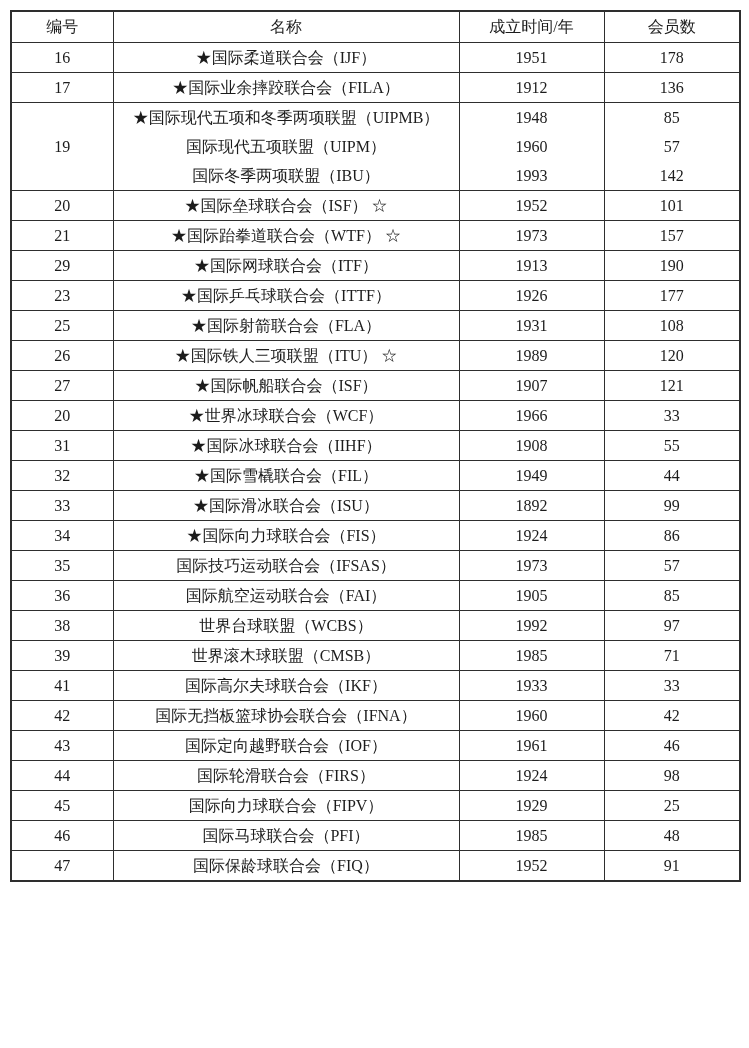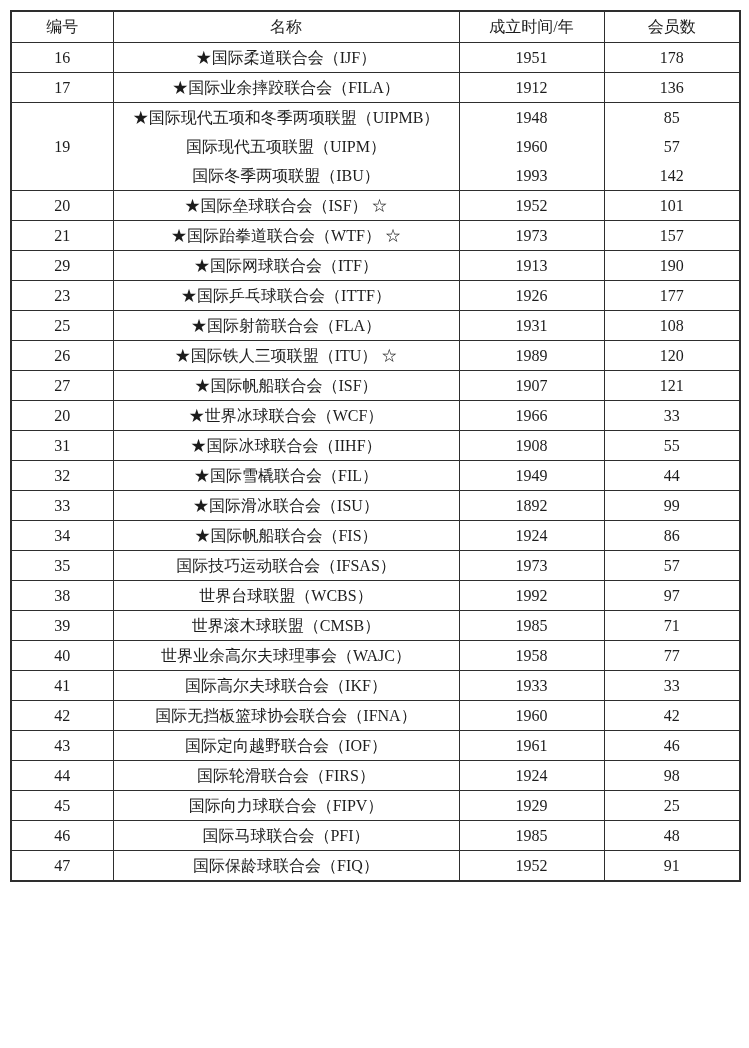--- a/index.html
+++ b/index.html
@@ -240,21 +240,21 @@
           <td>
             <div class="line">1892</div>
           </td>
           <td>
             <div class="line">99</div>
           </td>
         </tr>
         <tr>
           <td>34</td>
           <td>
-            <div class="line">★国际帆船联合会（FIS）</div>
+            <div class="line">★国际向力球联合会（FIS）</div>
           </td>
           <td>
             <div class="line">1924</div>
           </td>
           <td>
             <div class="line">86</div>
           </td>
         </tr>
         <tr>
           <td>35</td>
@@ -262,20 +262,32 @@
             <div class="line">国际技巧运动联合会（IFSAS）</div>
           </td>
           <td>
             <div class="line">1973</div>
           </td>
           <td>
             <div class="line">57</div>
           </td>
         </tr>
         <tr>
+          <td>36</td>
+          <td>
+            <div class="line">国际航空运动联合会（FAI）</div>
+          </td>
+          <td>
+            <div class="line">1905</div>
+          </td>
+          <td>
+            <div class="line">85</div>
+          </td>
+        </tr>
+        <tr>
           <td>38</td>
           <td>
             <div class="line">世界台球联盟（WCBS）</div>
           </td>
           <td>
             <div class="line">1992</div>
           </td>
           <td>
             <div class="line">97</div>
           </td>
@@ -283,32 +295,20 @@
         <tr>
           <td>39</td>
           <td>
             <div class="line">世界滚木球联盟（CMSB）</div>
           </td>
           <td>
             <div class="line">1985</div>
           </td>
           <td>
             <div class="line">71</div>
-          </td>
-        </tr>
-        <tr>
-          <td>40</td>
-          <td>
-            <div class="line">世界业余高尔夫球理事会（WAJC）</div>
-          </td>
-          <td>
-            <div class="line">1958</div>
-          </td>
-          <td>
-            <div class="line">77</div>
           </td>
         </tr>
         <tr>
           <td>41</td>
           <td>
             <div class="line">国际高尔夫球联合会（IKF）</div>
           </td>
           <td>
             <div class="line">1933</div>
           </td>

